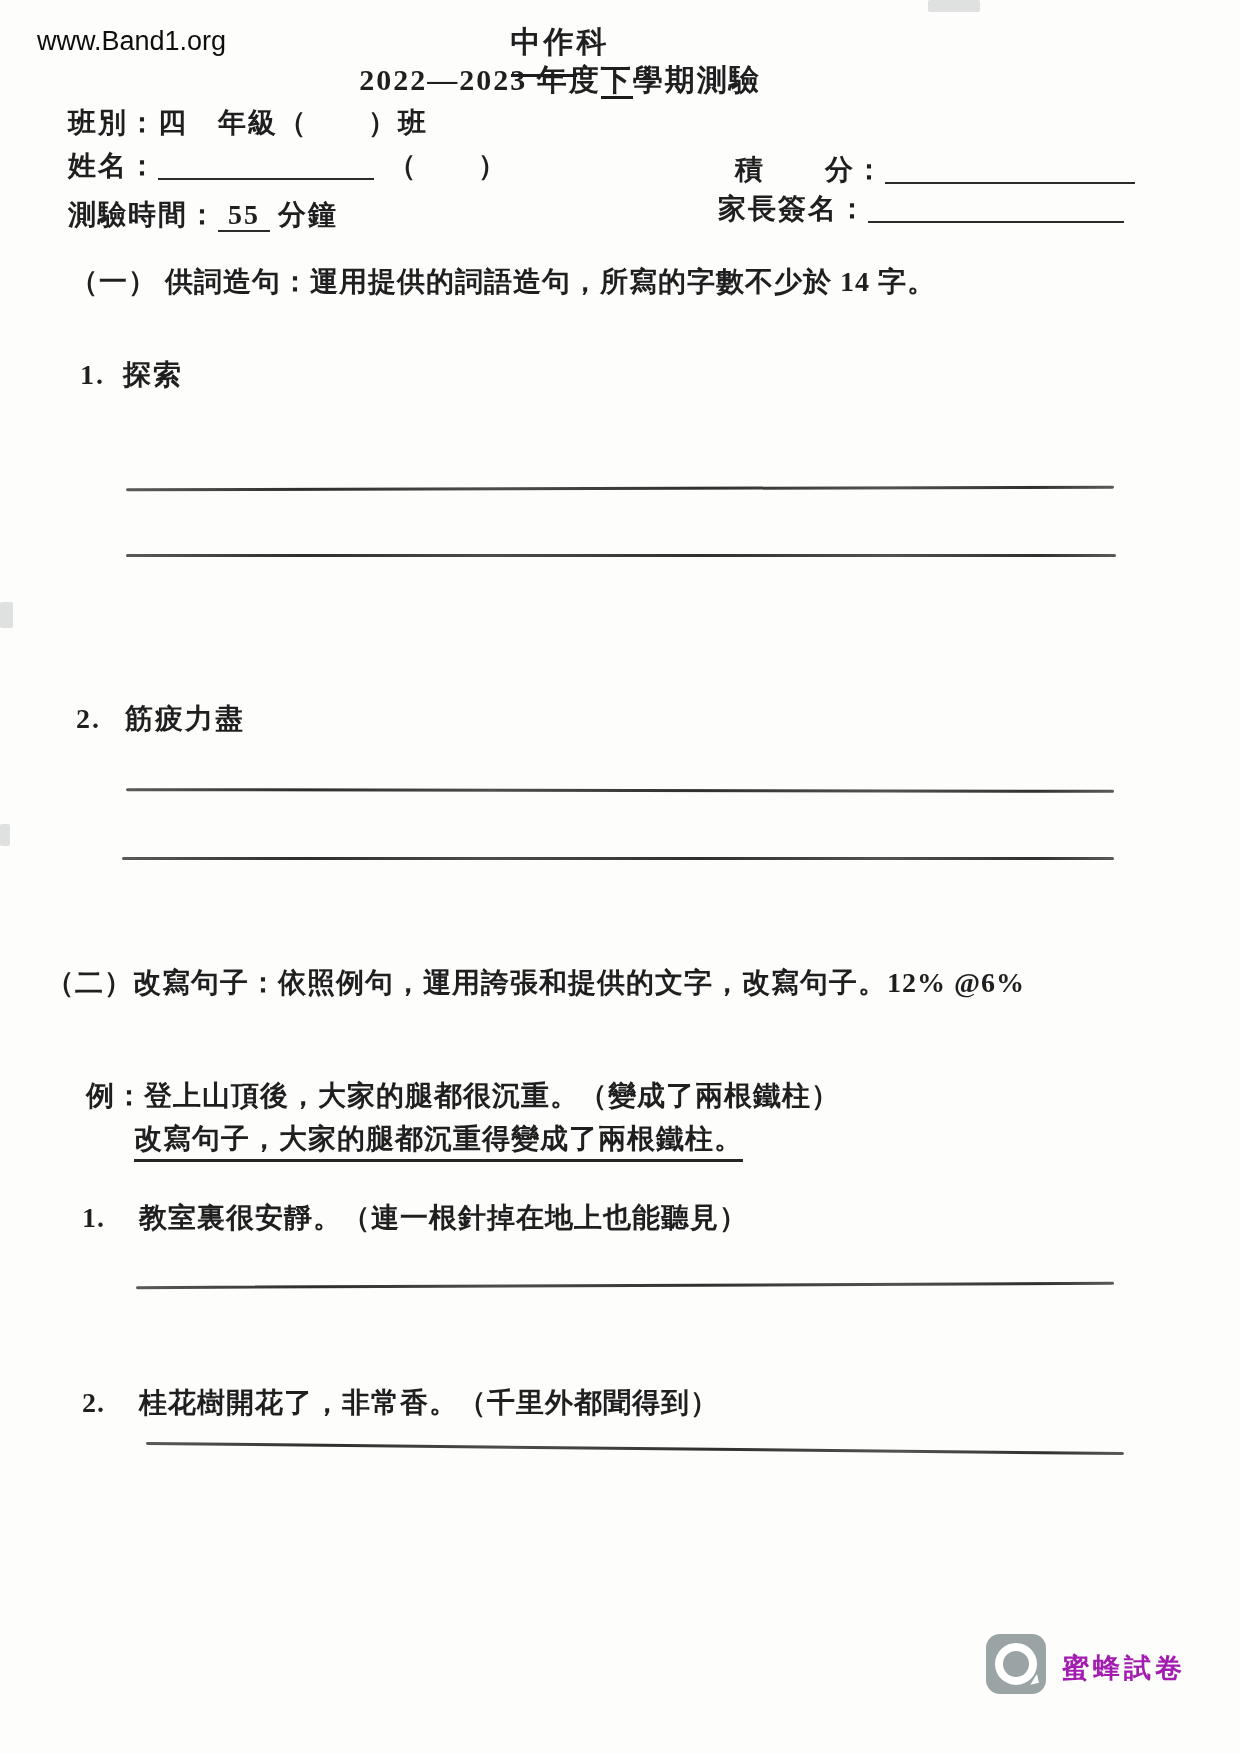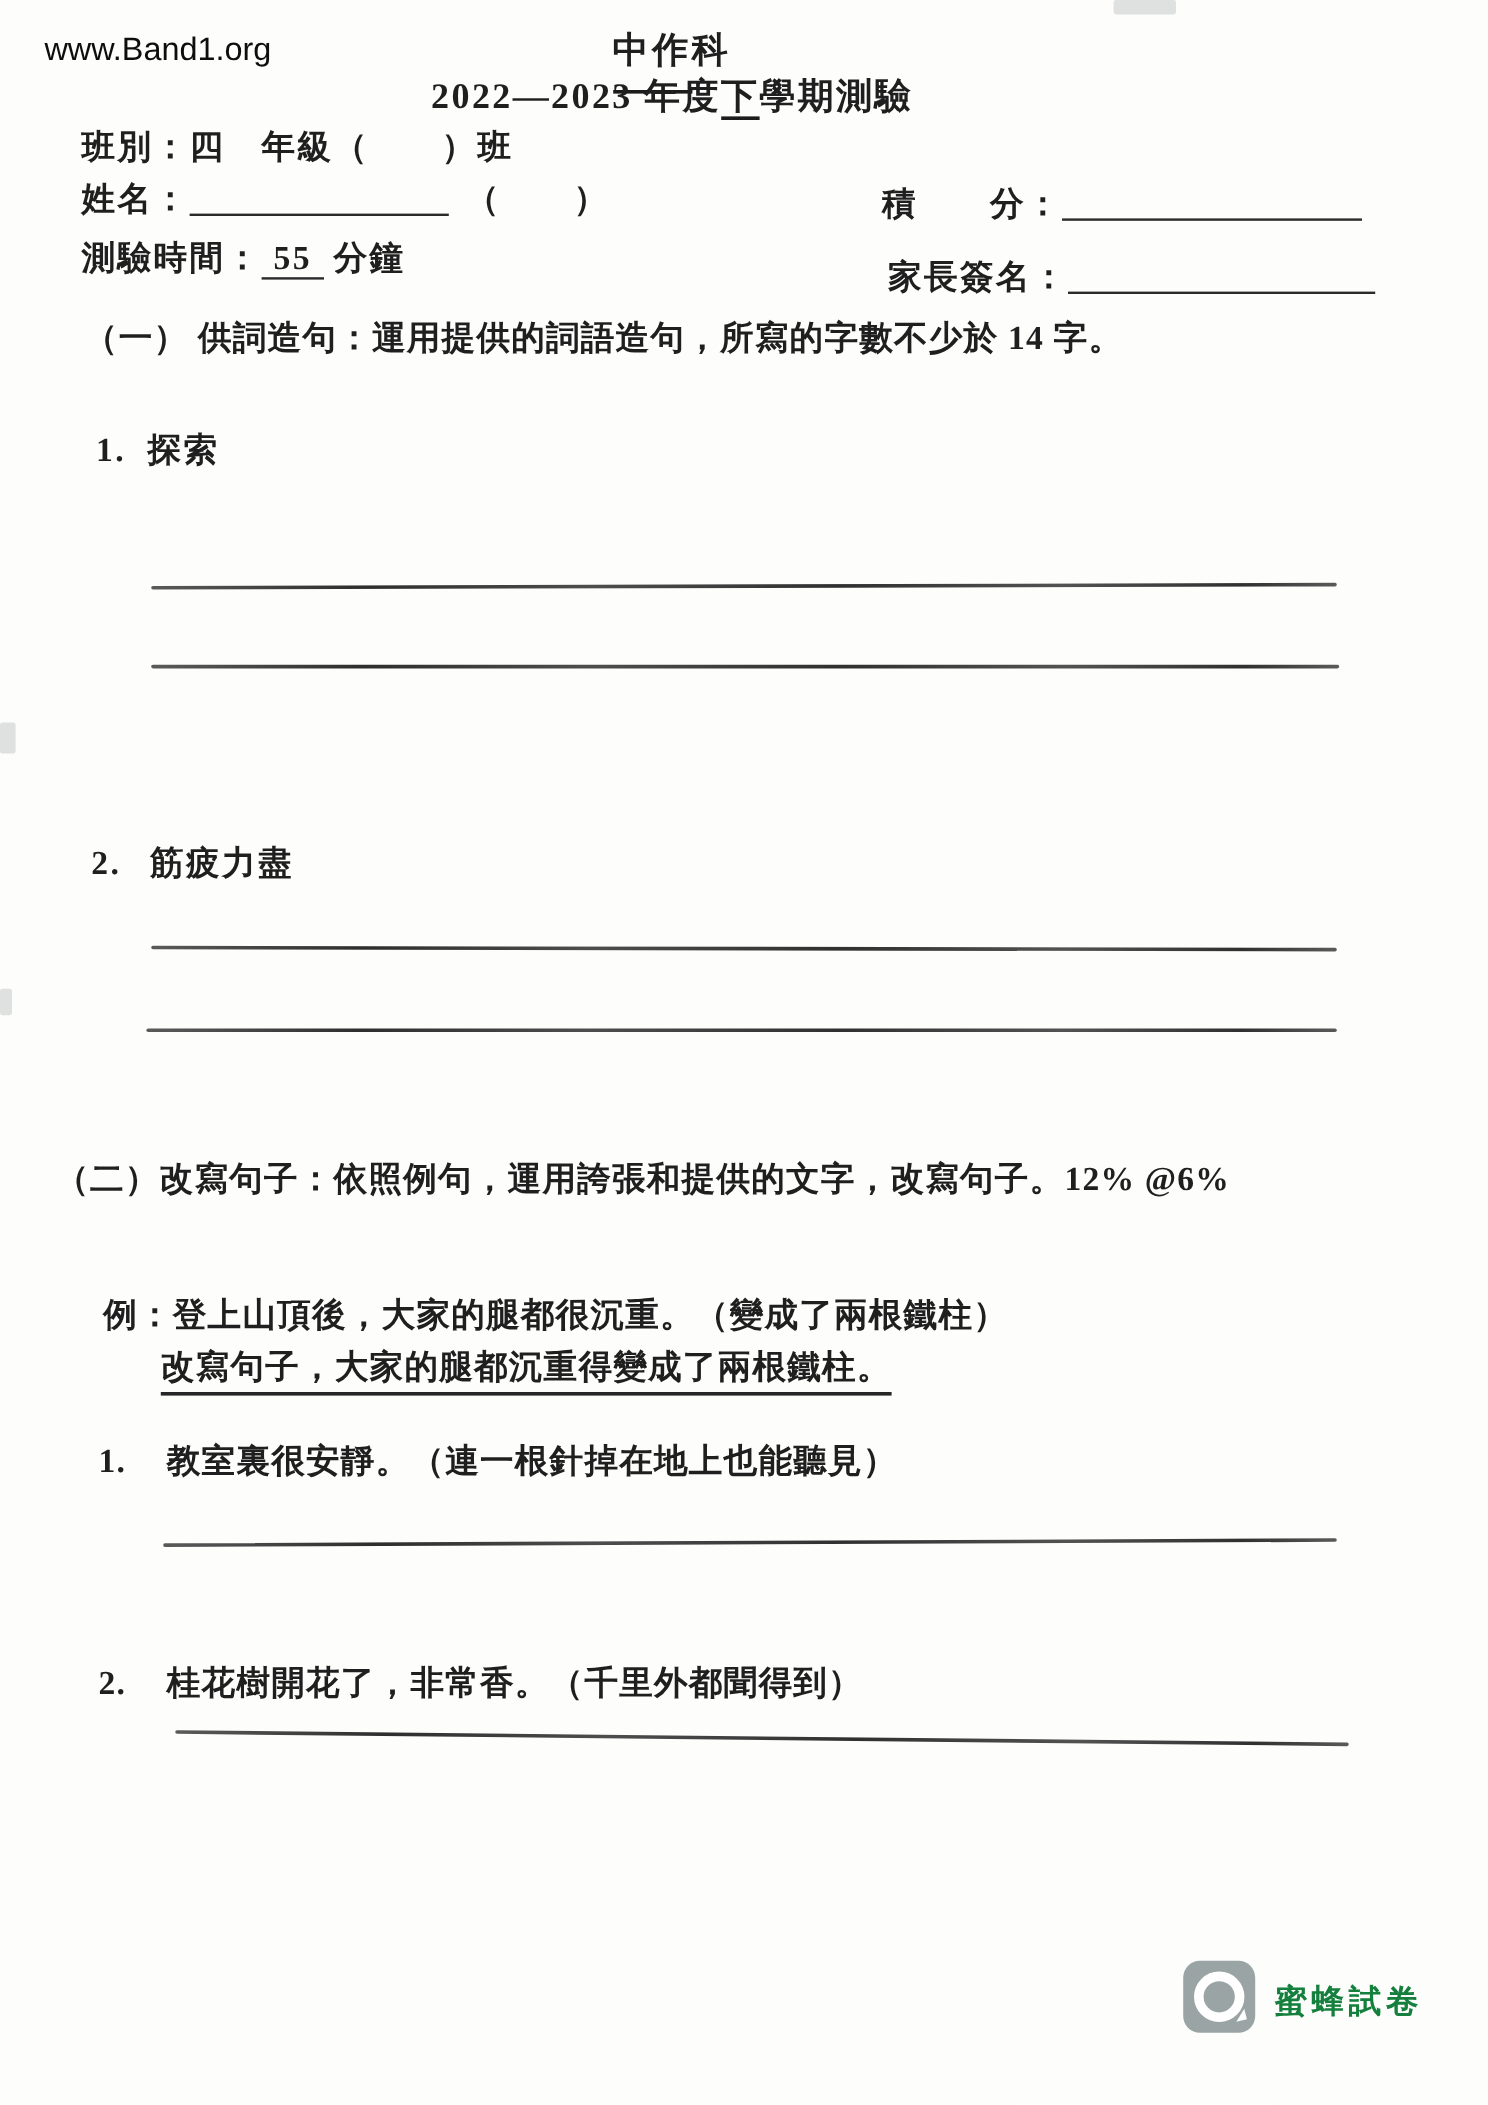--- a/index.html
+++ b/index.html
@@ -27,21 +27,21 @@
   }
   .brand-ring{
     position:absolute;left:9px;top:9px;width:26px;height:26px;border-radius:50%;
     border:8px solid #ffffff;
   }
   .brand-tail{
     position:absolute;right:9px;bottom:10px;width:0;height:0;
     border-left:9px solid transparent;border-top:9px solid transparent;
     border-bottom:9px solid #ffffff;transform:rotate(-14deg);
   }
-  .brand-text{font-family:"Liberation Sans",sans-serif;font-size:27px;font-weight:600;color:#15803d;letter-spacing:4px;}
+  .brand-text{font-family:"Liberation Sans",sans-serif;font-size:27px;font-weight:600;color:#a21caf;letter-spacing:4px;}
   .artifact{position:absolute;background:#c7c9c9;opacity:.55;border-radius:2px;}
 </style>
 </head>
 <body>
 
 <div class="page">
 
   <div class="abs watermark" style="left:37px;top:26px;">www.Band1.org</div>
 
   <div class="abs title" style="left:340px;top:22px;width:440px;">
@@ -60,21 +60,21 @@
   </div>
 
   <div class="abs cjk" style="left:735px;top:151px;">
     <span>積　　分：</span><span class="blank" style="width:250px;"></span>
   </div>
 
   <div class="abs cjk" style="left:68px;top:196px;">
     <span>測驗時間：</span><span class="u55">55</span><span style="margin-left:8px;">分鐘</span>
   </div>
 
-  <div class="abs cjk" style="left:718px;top:212px;margin-left:22px;">
+  <div class="abs cjk" style="left:718px;top:190px;">
     <span>家長簽名：</span><span class="blank" style="width:256px;"></span>
   </div>
 
   <div class="abs cjk-sm" style="left:70px;top:263px;">（一） 供詞造句：運用提供的詞語造句，所寫的字數不少於 14 字。</div>
 
   <div class="abs cjk qrow" style="left:80px;top:356px;gap:18px;">
     <span>1.</span>
     <span>探索</span>
   </div>
   <div class="rule" style="left:126px;top:487px;width:988px;transform:rotate(-0.15deg);"></div>

